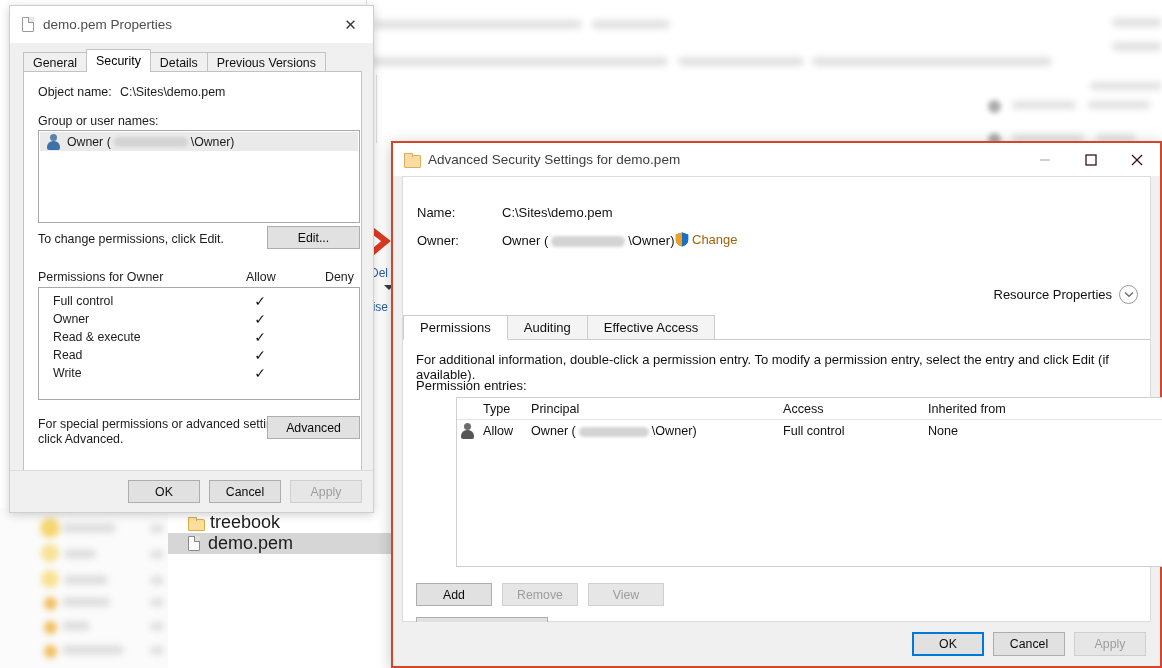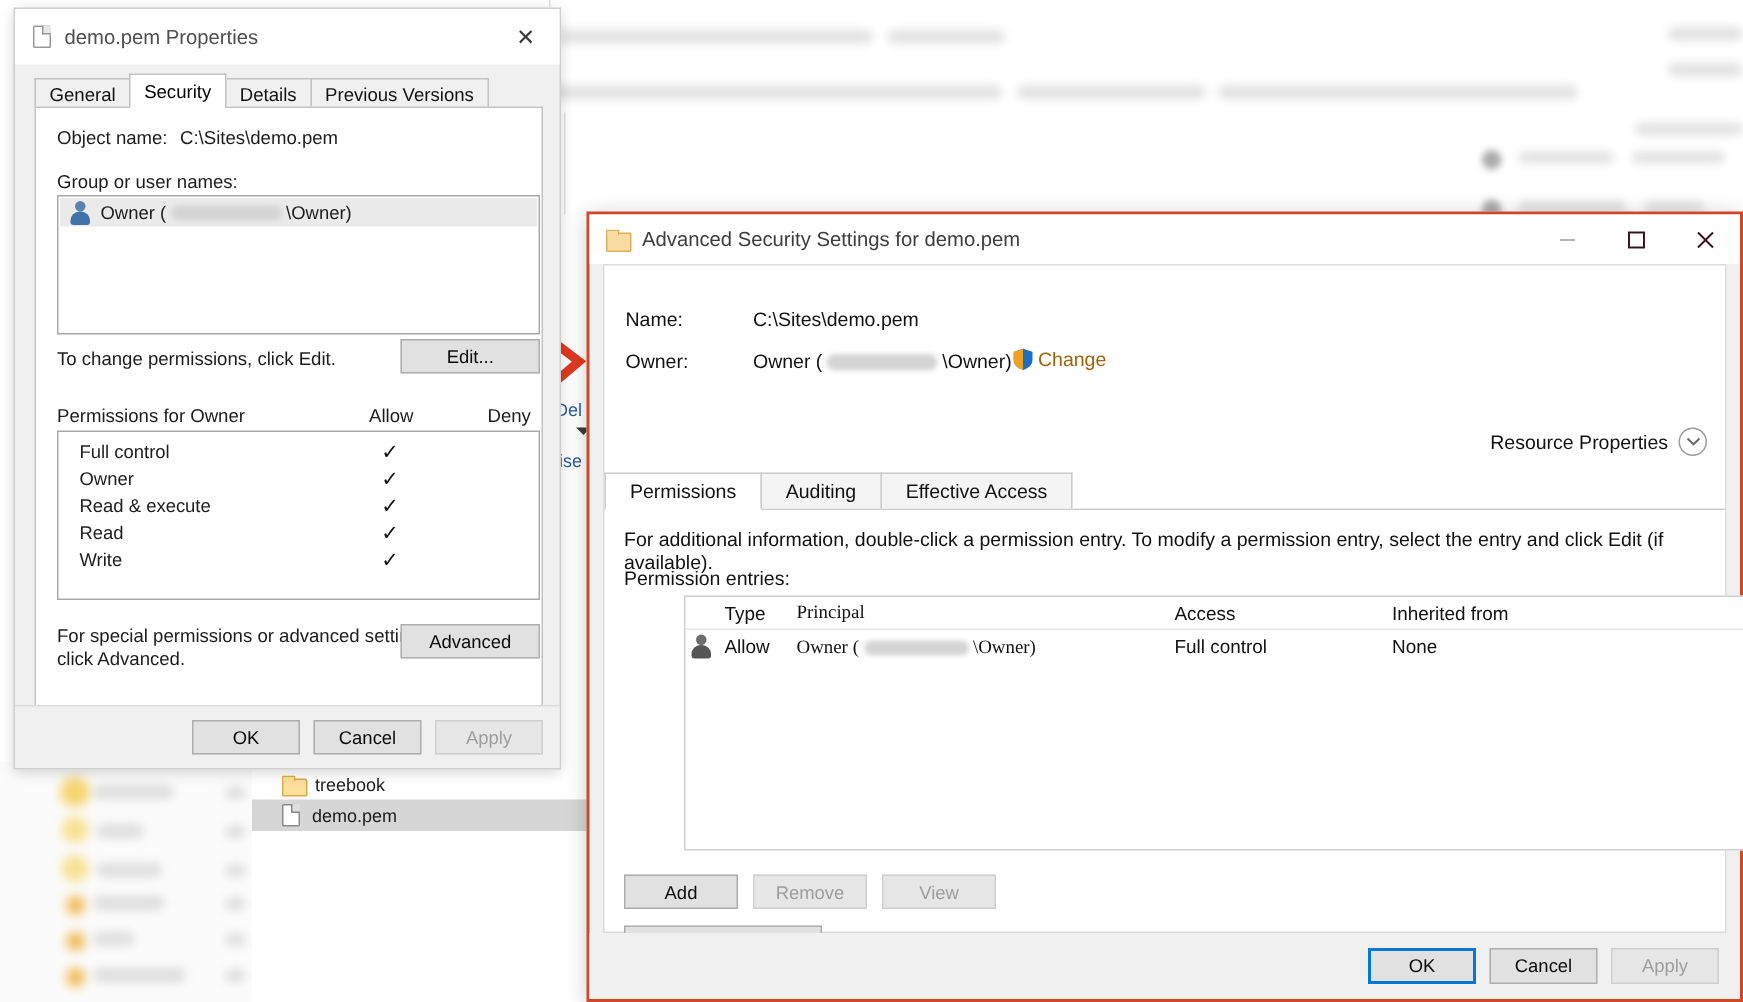--- a/index.html
+++ b/index.html
@@ -30,21 +30,21 @@
 
   .bg-file-pane {
     position:absolute; left:168px; top:505px; width:230px; height:163px;
     background:#ffffff;
   }
   .bg-sidebar-pane {
     position:absolute; left:0px; top:508px; width:168px; height:160px;
     background:#fbfbfb;
   }
   .file-row { position:absolute; left:0; width:230px; height:21px; display:flex; align-items:center; padding-left:20px; }
-  .file-row .fname { font-size:12px; color:#1c1c1c; }
+  .file-row .fname { font-size:18px; color:#1c1c1c; }
   .file-row.selected { background:#d6d6d6; }
   .ico-folder { width:15px; height:12px; margin-right:7px; position:relative; flex:none; }
   .ico-folder:before {
     content:""; position:absolute; left:0; top:2px; width:15px; height:10px;
     background:#fcdf9b; border:1px solid #d8ab4a; border-radius:1px 2px 1px 1px;
   }
   .ico-folder:after {
     content:""; position:absolute; left:0; top:0px; width:7px; height:3px;
     background:#fcdf9b; border:1px solid #d8ab4a; border-bottom:none; border-radius:1px 1px 0 0;
   }
@@ -157,21 +157,21 @@
     border:1px solid #ccc; border-bottom:none; background:#f4f4f4; margin-right:-1px; }
   .atab.active { background:#ffffff; border-bottom:1px solid #ffffff; margin-bottom:-1px; height:25px; }
 
   .entries { position:absolute; left:13px; top:220px; width:728px; height:170px; border:1px solid #cfcfcf; background:#fff;margin-left:40px; }
   .ent-head { display:flex; height:22px; align-items:center; border-bottom:1px solid #e4e4e4; }
   .ent-head div { font-size:12.6px; color:#111; }
   .ent-row { display:flex; height:22px; align-items:center; }
   .ent-row div { font-size:12.6px; color:#111; }
   .c-icon { width:26px; flex:none; display:flex; justify-content:center; }
   .c-type { width:48px; flex:none; }
-  .c-prin { width:252px; flex:none;font-family:Liberation Serif, serif; }
+  .c-prin { width:252px; flex:none; }
   .c-acc  { width:145px; flex:none; }
   .c-inh  { width:160px; flex:none; }
 
   .adv-footer { position:absolute; left:0; bottom:0; width:100%; height:44px; background:#f0f0f0; }
 
   .resprops { position:absolute; right:12px; top:108px; display:flex; align-items:center; }
   .resprops .rp-label { font-size:13px; color:#111; margin-right:7px; }
   .chev-circle { width:19px;height:19px;border:1px solid #9a9a9a;border-radius:50%;display:flex;align-items:center;justify-content:center; }
 </style>
 </head>

